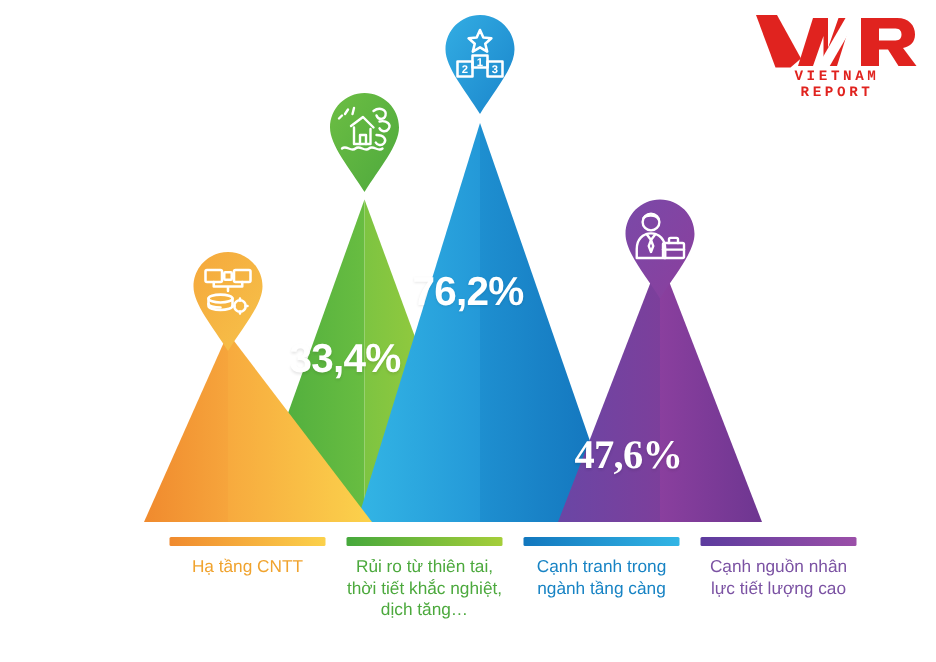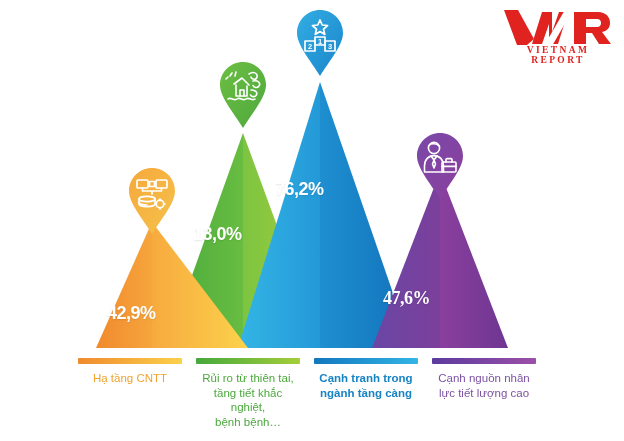--- a/index.html
+++ b/index.html
@@ -32,39 +32,39 @@
     width: 112px;
     height: 40px;
   }
   .logo-sub {
     display: block;
     font-size: 9.5px;
     letter-spacing: 2.4px;
     color: #E0231F;
     font-weight: bold;
     margin-top: -1px;
-    font-family: Liberation Serif, serif;
+    font-family: Liberation Mono, monospace;
   }
 
   
   .stage {
     position: absolute;
     left: 0;
     top: 0;
     width: 624px;
     height: 360px;
   }
   .stage svg { display: block; }
 
   
   .pct {
     position: absolute;
     color: #ffffff;
     font-weight: bold;
-    font-size: 18px;
+    font-size: 27px;
     letter-spacing: -0.5px;
     font-family: "Liberation Sans", sans-serif;
     text-shadow: 0 1px 2px rgba(0,0,0,0.10);
     white-space: nowrap;
   }
   .pct-0 { left: 107px; top: 303px; }
   .pct-1 { left: 193px; top: 224px; }
   .pct-2 { left: 275px; top: 179px; }
   .pct-3 { left: 383px; top: 288px; font-family: Liberation Serif, serif; }
 
@@ -82,21 +82,21 @@
 
   
   .legend {
     position: absolute;
     left: 0;
     top: 358px;
     width: 624px;
     height: 83px;
     display: flex;
     justify-content: flex-start;
-    padding-left: 78px;
+    padding-left: 113px;
     box-sizing: border-box;
   }
   .legend-item {
     width: 104px;
     margin-right: 14px;
     text-align: center;
   }
   .legend-bar {
     height: 6px;
     border-radius: 1px;
@@ -182,22 +182,21 @@
         <polygon points="440,172 508,348 440,348" fill="url(#gPurpleR)"></polygon>
       </g>
 
       <g>
         <polygon points="152,222 96,348 152,348" fill="url(#gOrangeL)"></polygon>
         <polygon points="152,222 248,348 152,348" fill="url(#gOrangeR)"></polygon>
       </g>
     </svg>
   </div>
 
-  <div class="pct pct-0">42,9%</div>
-  <div class="pct pct-1">13,0%</div>
+  <div class="pct pct-1">33,4%</div>
   <div class="pct pct-2">76,2%</div>
   <div class="pct pct-3">47,6%</div>
 
   <div class="pin pin-0">
     <svg width="56" height="70" viewBox="0 0 56 70">
       <defs>
         <linearGradient id="pinOr" x1="0" y1="0" x2="1" y2="1">
           <stop offset="0" stop-color="#F5A83C"></stop>
             <stop offset="1" stop-color="#F6C24A"></stop>
         </linearGradient>
@@ -300,28 +299,28 @@
       <div class="legend-bar" style="background:linear-gradient(90deg,#F08A2E,#FBD14B);"></div>
       <div class="legend-text" style="color:#F0A32E;">
         <div>Hạ tầng CNTT</div>
       </div>
     </div>
 
     <div class="legend-item">
       <div class="legend-bar" style="background:linear-gradient(90deg,#46A83C,#A5CE3A);"></div>
       <div class="legend-text" style="color:#4CA93D;">
         <div>Rủi ro từ thiên tai,</div>
-        <div>tầng tiết khắc nghiệt,</div>
-        <div>bệnh bệnh…</div>
+        <div>thời tiết khắc nghiệt,</div>
+        <div>dịch tăng…</div>
       </div>
     </div>
 
     <div class="legend-item">
       <div class="legend-bar" style="background:linear-gradient(90deg,#1277BE,#32B5E5);"></div>
-      <div class="legend-text" style="color:#1783C4;font-weight:bold;">
+      <div class="legend-text" style="color:#1783C4;">
         <div>Cạnh tranh trong</div>
         <div>ngành tầng càng</div>
       </div>
     </div>
 
     <div class="legend-item">
       <div class="legend-bar" style="background:linear-gradient(90deg,#5C3B9E,#9B4FA8);"></div>
       <div class="legend-text" style="color:#7B52A3;">
         <div>Cạnh nguồn nhân</div>
         <div>lực tiết lượng cao</div>

